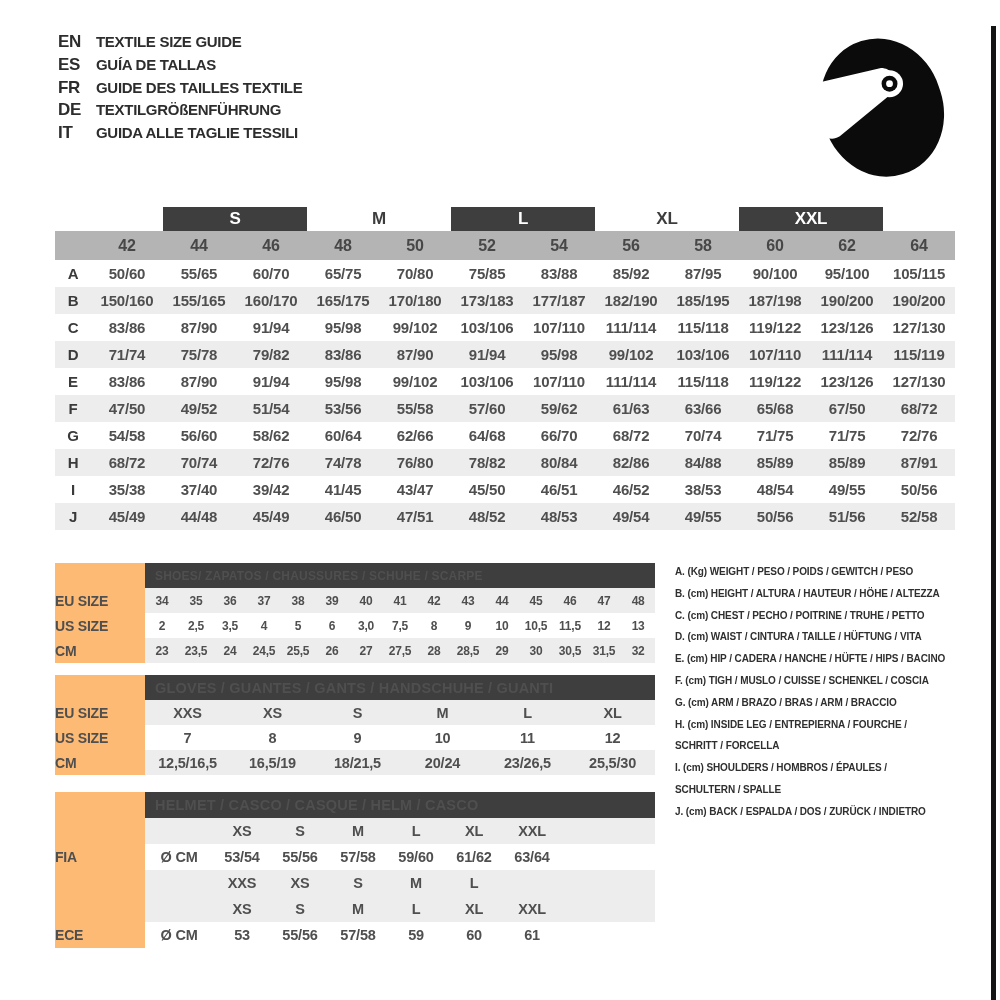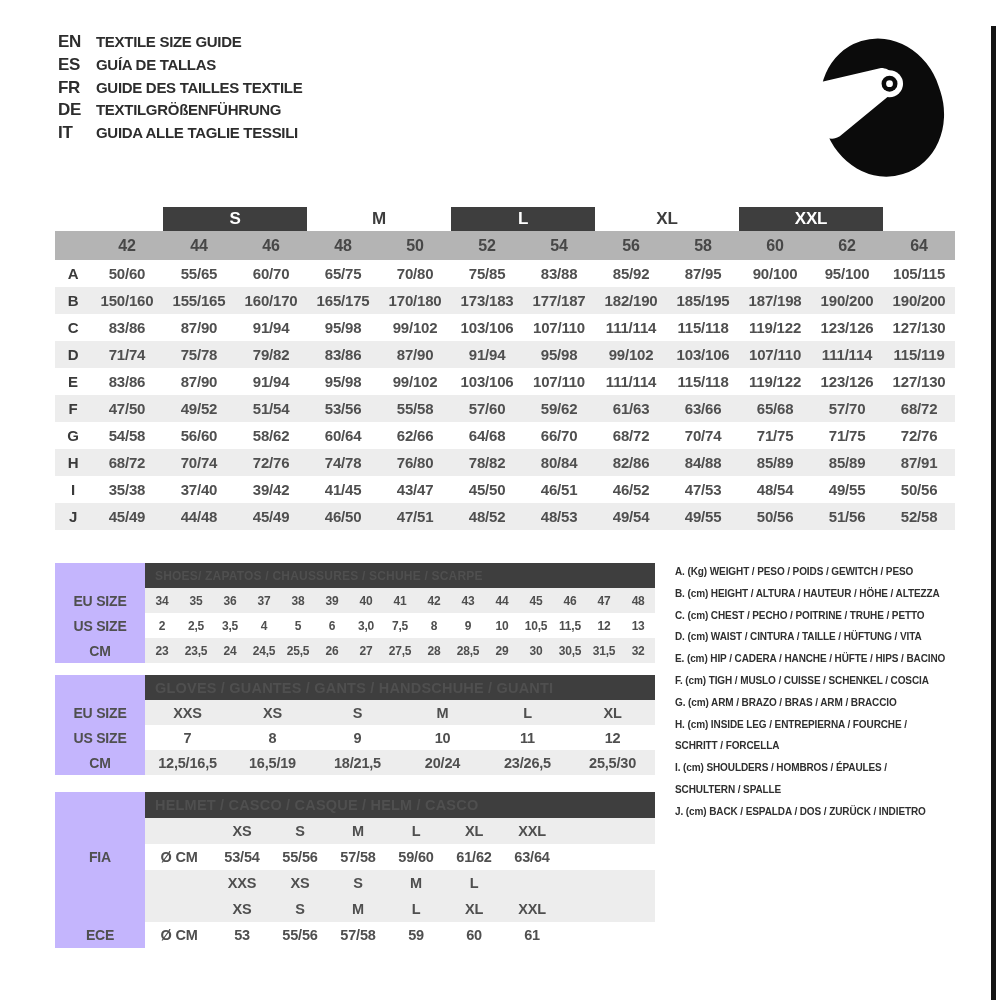--- a/index.html
+++ b/index.html
@@ -18,21 +18,21 @@
   .lang-row .ltitle{font-weight:bold;font-size:15px;color:#2d2d2d;letter-spacing:-0.3px}
 
   
   #helmet-icon{left:797px;top:24px;width:168px;height:162px}
 
   
   table{border-collapse:collapse;table-layout:fixed}
   td{padding:0;text-align:center;vertical-align:middle;font-weight:bold;letter-spacing:-0.2px;
      white-space:nowrap;overflow:hidden}
   tr.shaded td:not(.rowlabel){background:#ededed}
-  .rowlabel{text-align:center;color:#2e2e2e;background:#c4b5fd}
+  .rowlabel{text-align:left;color:#2e2e2e;background:#fdba74}
   .titlebar{background:#3e3e3e;color:#fff;text-align:left;padding-left:10px;
             font-size:15px;letter-spacing:0.2px}
 
   
   #main-table{left:55px;top:207px;width:900px}
   #main-table td{font-size:15px;color:#4f4f4f;height:27px}
   #main-table tr.bars td{height:24px;font-size:17px;color:#3d3d3d;background:#fff}
   #main-table tr.bars td.dark{background:#3e3e3e;color:#fff}
   #main-table tr.band td{height:29px;background:#b4b4b4;color:#474747;font-size:16px}
   #main-table td.rowlabel{text-align:center;color:#3a3a3a;background:transparent}
@@ -208,21 +208,21 @@
         <td>47/50</td>
         <td>49/52</td>
         <td>51/54</td>
         <td>53/56</td>
         <td>55/58</td>
         <td>57/60</td>
         <td>59/62</td>
         <td>61/63</td>
         <td>63/66</td>
         <td>65/68</td>
-        <td>57/70</td>
+        <td>67/50</td>
         <td>68/72</td>
       </tr>
       <tr>
         <td class="rowlabel">G</td>
         <td>54/58</td>
         <td>56/60</td>
         <td>58/62</td>
         <td>60/64</td>
         <td>62/66</td>
         <td>64/68</td>
@@ -251,21 +251,21 @@
       <tr>
         <td class="rowlabel">I</td>
         <td>35/38</td>
         <td>37/40</td>
         <td>39/42</td>
         <td>41/45</td>
         <td>43/47</td>
         <td>45/50</td>
         <td>46/51</td>
         <td>46/52</td>
-        <td>47/53</td>
+        <td>38/53</td>
         <td>48/54</td>
         <td>49/55</td>
         <td>50/56</td>
       </tr>
       <tr class="shaded">
         <td class="rowlabel">J</td>
         <td>45/49</td>
         <td>44/48</td>
         <td>45/49</td>
         <td>46/50</td>

